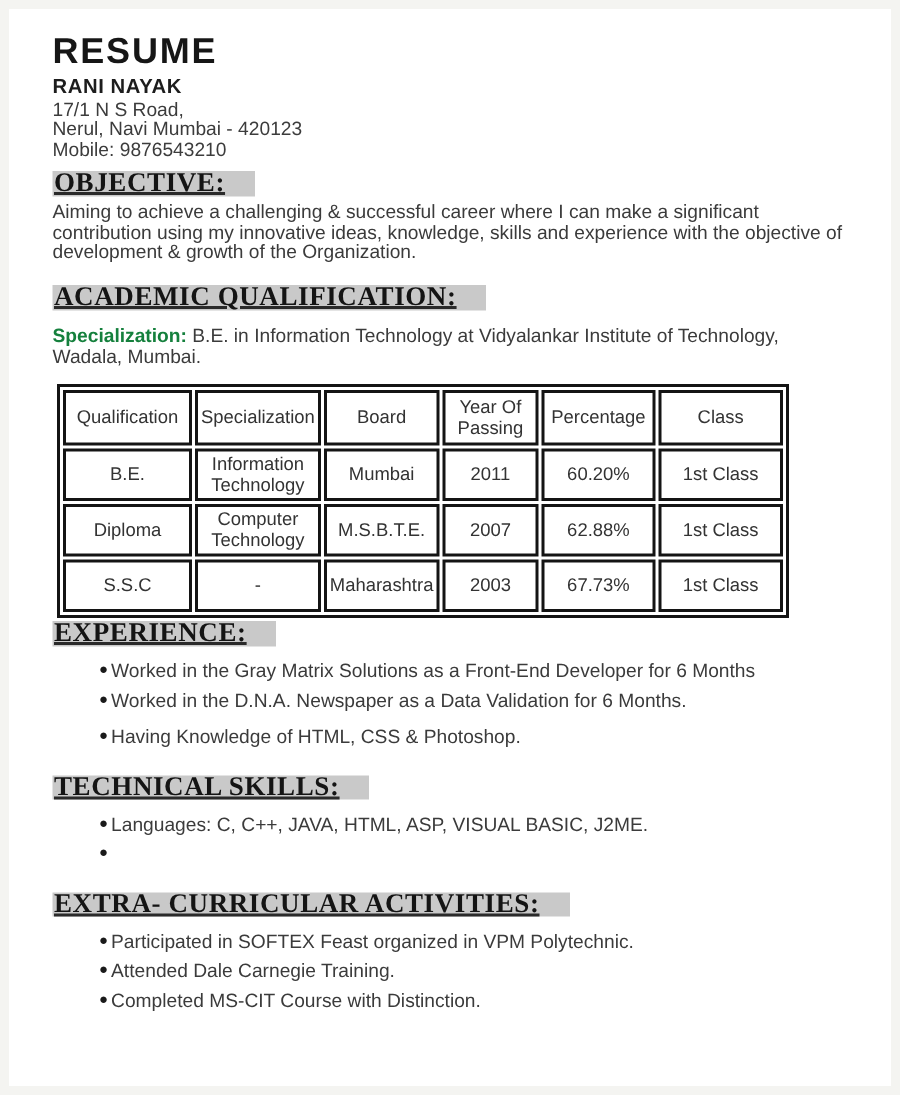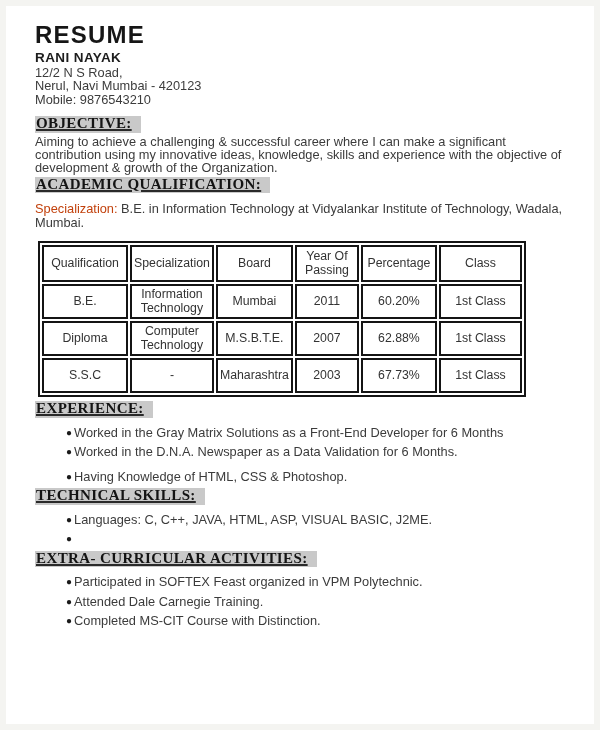--- a/index.html
+++ b/index.html
@@ -27,38 +27,38 @@
     font-size:13.5px;font-weight:bold;color:#1d1d1d;
     letter-spacing:.4px;margin-top:3px;line-height:14px;
   }
   .contact-line{
     font-size:12.8px;color:#3c3c3c;line-height:13.2px;margin-top:.5px;
   }
   
   .sec-heading{
     display:inline-block;
     font-family:"Liberation Serif","DejaVu Serif",serif;
-    font-weight:bold;font-size:15px;color:#141414;
+    font-weight:bold;font-size:18px;color:#141414;
     letter-spacing:.4px;
     background:#c9c9c9;
     text-decoration:underline;
     text-decoration-thickness:1.5px;
     text-decoration-color:#2a2a2a;
-    padding:0 9px 1px 1px;
+    padding:0 20px 1px 1px;
     line-height:15.5px;
   }
   .para{
     font-size:12.8px;color:#3b3b3b;line-height:13.4px;
     margin-top:2px;width:537px;
   }
   .spec-para{
     font-size:12.8px;color:#3b3b3b;line-height:13.4px;
     margin-top:9px;width:530px;
   }
-  .spec-label{font-weight:normal;color:#c2410c;}
+  .spec-label{font-weight:bold;color:#15803d;}
   
   table.qual{
     border-collapse:separate;border-spacing:2px;
     border:2.5px solid #141414;
     margin:12px 0 0 3px;
     background:#ffffff;
   }
   table.qual th,table.qual td{
     border:2px solid #141414;
     font-size:12.3px;color:#333333;font-weight:normal;
@@ -73,32 +73,32 @@
     display:flex;align-items:flex-start;
     margin-left:31px;
     font-size:12.8px;color:#3b3b3b;
     line-height:19.5px;
   }
   .bullet-glyph{
     font-size:10px;line-height:19.5px;margin-right:2px;color:#1a1a1a;
   }
   .mt8{margin-top:8px;}
   .mt14{margin-top:14px;}
-  .mt16{}
+  .mt16{margin-top:16px;}
   .mt2{margin-top:2px;}
 </style>
 </head>
 <body>
 
 <div class="page">
   <div class="content">
 
     <div class="doc-title">RESUME</div>
     <div class="person-name">RANI NAYAK</div>
-    <div class="contact-line">12/2 N S Road,</div>
+    <div class="contact-line">17/1 N S Road,</div>
     <div class="contact-line">Nerul, Navi Mumbai - 420123</div>
     <div class="contact-line">Mobile: 9876543210</div>
 
     <div class="mt8">
       <span class="sec-heading">OBJECTIVE:</span>
     </div>
     <div class="para">Aiming to achieve a challenging &amp; successful career where I can make a significant contribution using my innovative ideas, knowledge, skills and experience with the objective of development &amp; growth of the Organization.</div>
 
     <div class="mt16">
       <span class="sec-heading">ACADEMIC QUALIFICATION:</span>

